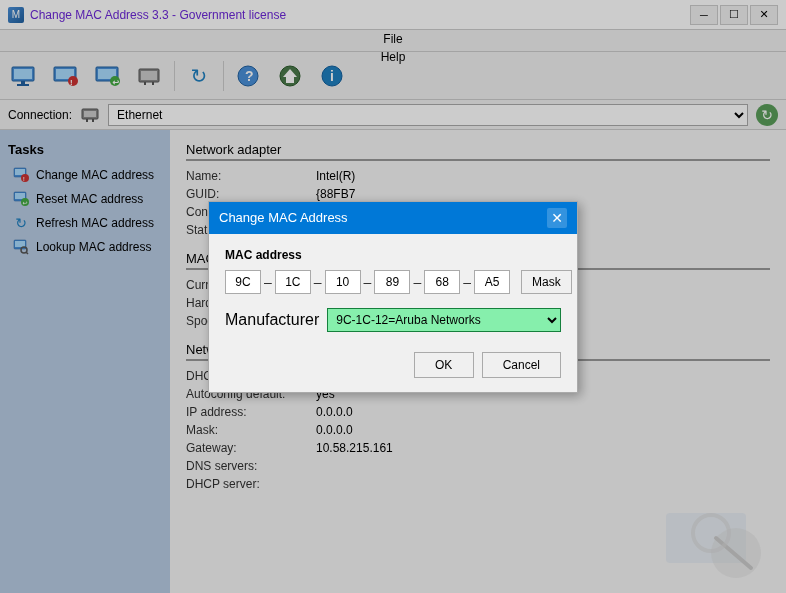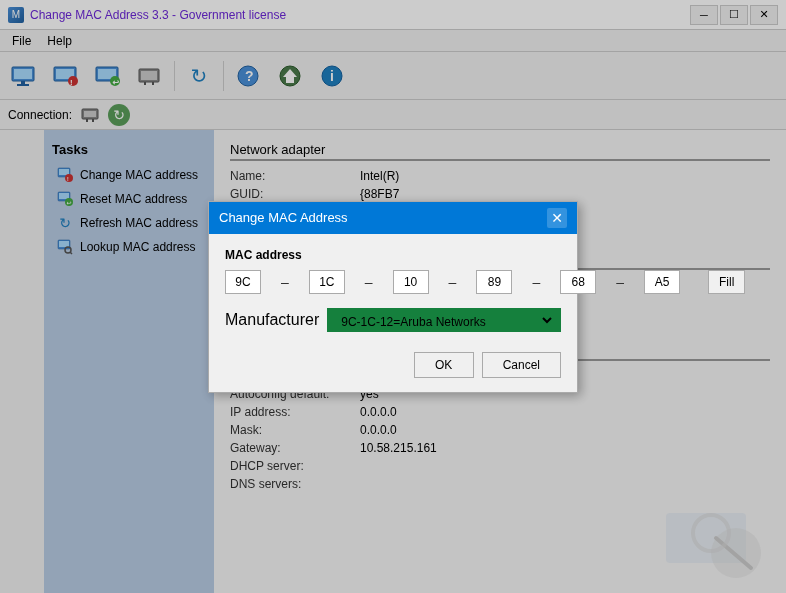--- a/index.html
+++ b/index.html
@@ -55,20 +55,21 @@
     }
 
     
     .menu-bar {
       background: #f0f0f0;
       height: 22px;
       display: flex;
       align-items: center;
       padding: 0 4px;
       border-bottom: 1px solid #ccc;
+      flex-direction: column;
     }
     .menu-item {
       padding: 2px 8px;
       cursor: pointer;
       font-size: 12px;
     }
 
     
     .toolbar {
       background: #f0f0f0;
@@ -138,21 +139,20 @@
       justify-content: center;
       color: white;
       font-size: 14px;
       cursor: pointer;
     }
 
     
     .main-content {
       display: flex;
       height: calc(593px - 30px - 22px - 48px - 30px);
-      padding-left: 44px;
     }
 
     
     .sidebar {
       width: 170px;
       background: #b8cce4;
       padding: 8px;
       flex-shrink: 0;
     }
     .sidebar-section-title {
@@ -268,21 +268,21 @@
       padding: 14px 16px;
     }
     .dialog-section-label {
       font-size: 12px;
       font-weight: bold;
       margin-bottom: 8px;
     }
     .mac-inputs {
       display: flex;
       align-items: center;
-      gap: 20px;
+      gap: 3px;
       margin-bottom: 14px;
     }
     .mac-input {
       width: 36px;
       height: 24px;
       border: 1px solid #aaa;
       text-align: center;
       font-size: 12px;
       background: white;
       padding: 0 2px;
@@ -306,22 +306,22 @@
       gap: 8px;
       margin-bottom: 16px;
     }
     .manufacturer-label {
       font-size: 16px;
       white-space: nowrap;
     }
     .manufacturer-select {
       flex: 1;
       height: 24px;
-      border: 6px solid #15803d;
-      background: #15803d;
+      border: 1px solid #15803d;
+      background: #86efac;
       font-size: 12px;
       padding: 0 4px;
     }
     .dialog-buttons {
       display: flex;
       justify-content: flex-end;
       gap: 8px;
       padding-top: 4px;
     }
     .dialog-ok-btn, .dialog-cancel-btn {
@@ -430,20 +430,23 @@
 </div>
 
 <div class="connection-bar">
   <span class="connection-label">Connection:</span>
   <svg width="20" height="20" viewBox="0 0 20 20">
     <rect x="2" y="4" width="16" height="10" rx="1" fill="#888" stroke="#555" stroke-width="1"></rect>
     <rect x="4" y="6" width="12" height="6" fill="#ccc"></rect>
     <rect x="6" y="14" width="2" height="3" fill="#555"></rect>
     <rect x="12" y="14" width="2" height="3" fill="#555"></rect>
   </svg>
+  <select class="connection-select">
+    <option value="Ethernet">Ethernet</option>
+  </select>
   <div class="connection-icon">
     <span>↻</span>
   </div>
 </div>
 
 <div class="main-content">
 
   <div class="sidebar">
     <div class="sidebar-section-title">Tasks</div>
 
@@ -544,25 +547,25 @@
       </div>
       <div class="info-row">
         <span class="info-label">Mask:</span>
         <span class="info-value">0.0.0.0</span>
       </div>
       <div class="info-row">
         <span class="info-label">Gateway:</span>
         <span class="info-value">10.58.215.161</span>
       </div>
       <div class="info-row">
+        <span class="info-label">DNS servers:</span>
+        <span class="info-value"></span>
+      </div>
+      <div class="info-row">
         <span class="info-label">DHCP server:</span>
-        <span class="info-value"></span>
-      </div>
-      <div class="info-row">
-        <span class="info-label">DNS servers:</span>
         <span class="info-value"></span>
       </div>
     </div>
 
     <div class="deco-image">
       <svg width="120" height="90" viewBox="0 0 120 90" opacity="0.5">
         <rect x="10" y="20" width="80" height="50" rx="4" fill="#4a90d9" opacity="0.3"></rect>
         <circle cx="80" cy="60" r="25" fill="#888" opacity="0.4"></circle>
         <line x1="60" y1="45" x2="95" y2="75" stroke="#555" stroke-width="4" stroke-linecap="round"></line>
         <circle cx="55" cy="40" r="18" fill="none" stroke="#888" stroke-width="4" opacity="0.6"></circle>
@@ -587,21 +590,21 @@
         <span class="mac-separator">–</span>
         <input class="mac-input" type="text" maxlength="2" value="1C" style="">
         <span class="mac-separator">–</span>
         <input class="mac-input" type="text" maxlength="2" value="10" style="">
         <span class="mac-separator">–</span>
         <input class="mac-input" type="text" maxlength="2" value="89" style="">
         <span class="mac-separator">–</span>
         <input class="mac-input" type="text" maxlength="2" value="68" style="">
         <span class="mac-separator">–</span>
         <input class="mac-input" type="text" maxlength="2" value="A5" style="">
-        <button class="fill-btn">Fill</button>
+        <button class="fill-btn">Mask</button>
       </div>
 
       <div class="manufacturer-row">
         <span class="manufacturer-label">Manufacturer</span>
         <select class="manufacturer-select">
           <option value="9C-1C-12=Aruba Networks">9C-1C-12=Aruba Networks</option>
         </select>
       </div>
 
       <div class="dialog-buttons">

